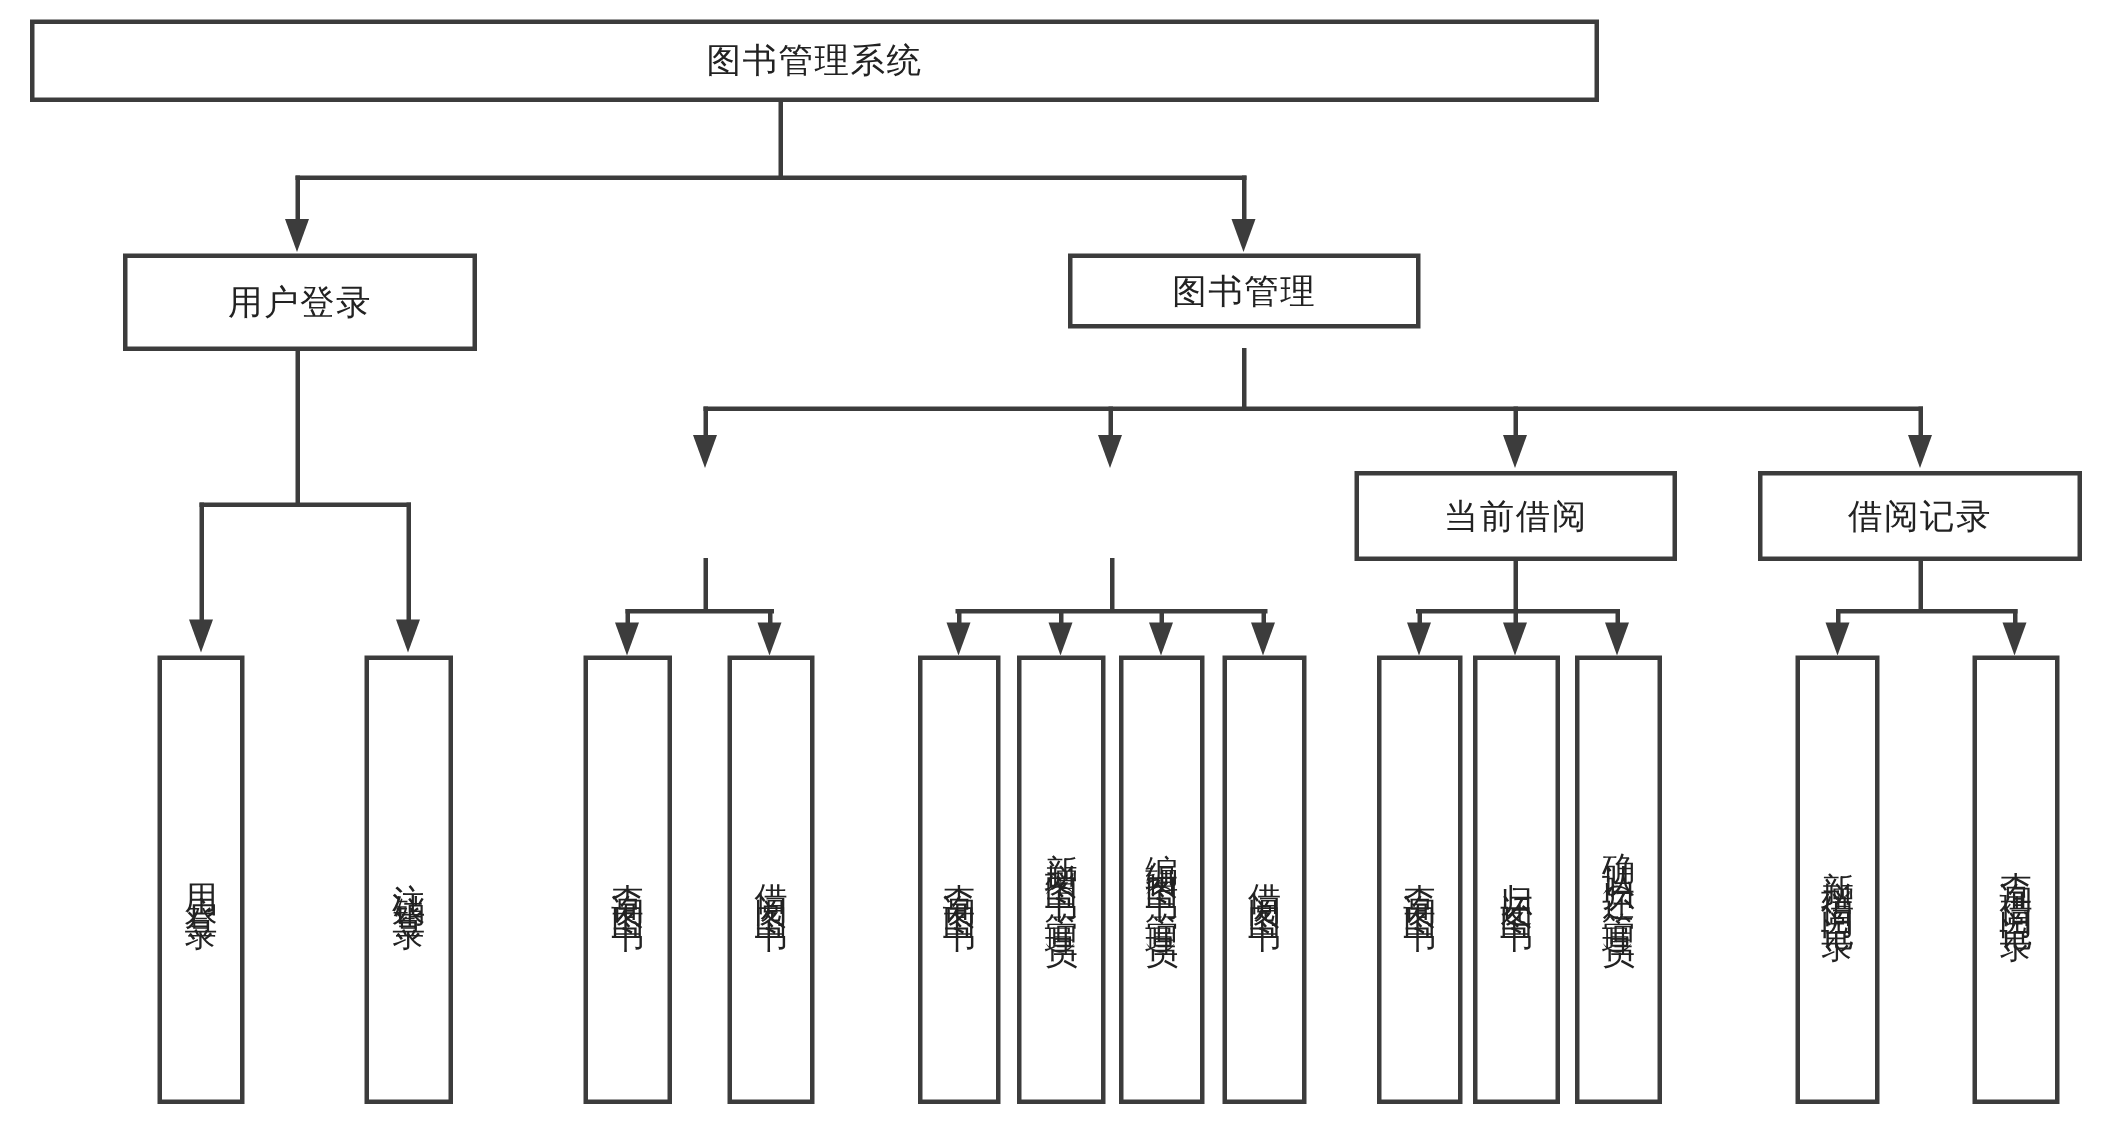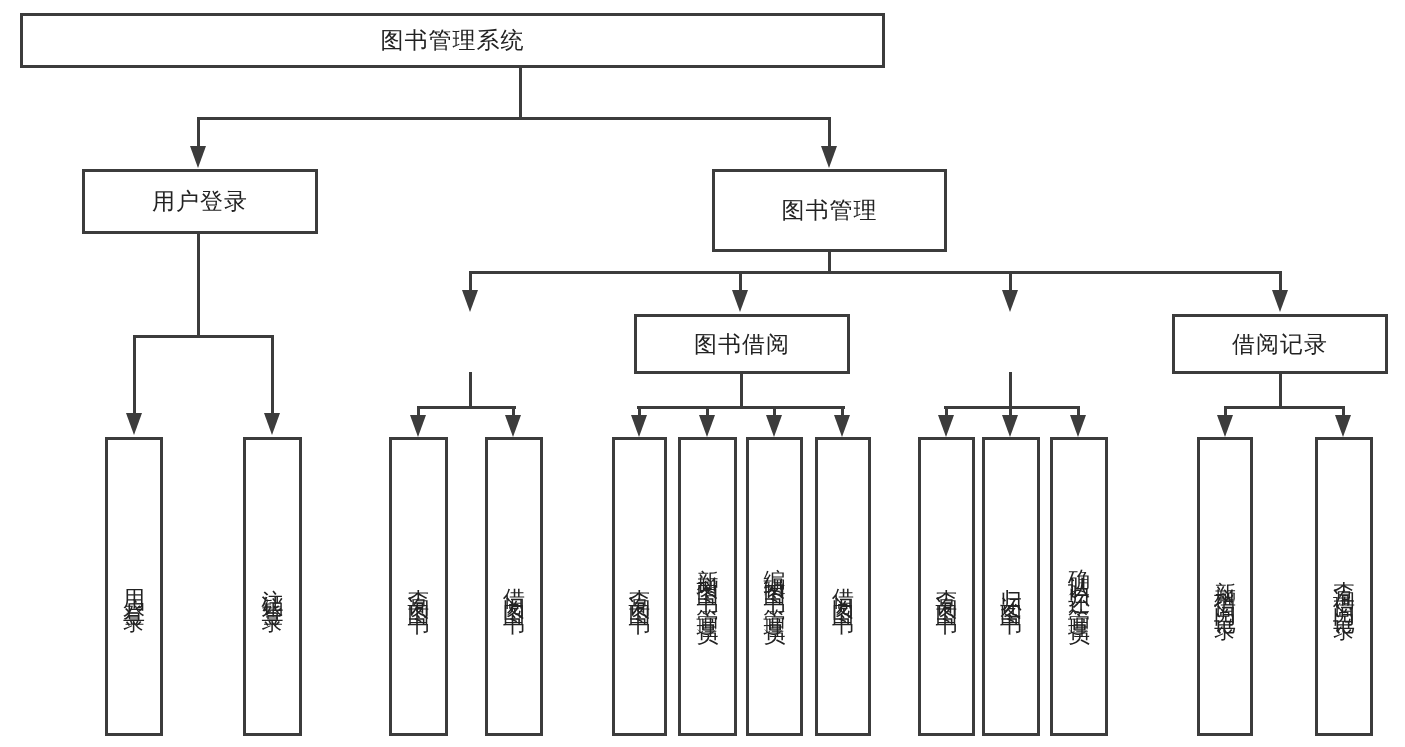--- a/index.html
+++ b/index.html
@@ -51,26 +51,26 @@
     letter-spacing:1px;
     z-index:10;
     text-shadow:0 0 2px #ffffff;
   }
 </style>
 </head>
 <body>
 
 <div class="canvas">
 
-  <div class="node" style="left:20px;top:13px;width:865px;height:55px;">图书管理系统</div>
+  <div class="node" style="left:20px;top:13px;width:1046px;height:55px;">图书管理系统</div>
 
   <div class="node" style="left:82px;top:169px;width:236px;height:65px;">用户登录</div>
-  <div class="node" style="left:712px;top:169px;width:235px;height:83px;text-align:right;">图书管理</div>
+  <div class="node" style="left:712px;top:169px;width:235px;height:50px;text-align:right;">图书管理</div>
 
-  <div class="node" style="left:634px;top:314px;width:216px;height:60px;">图书借阅</div>
+  <div class="node" style="left:903px;top:314px;width:215px;height:60px;">当前借阅</div>
   <div class="node" style="left:1172px;top:314px;width:216px;height:60px;">借阅记录</div>
 
   <div class="node leaf" style="left:105px;top:437px;width:58px;height:299px;">
     <span>用户登录</span>
     </div>
   <div class="node leaf" style="left:243px;top:437px;width:59px;height:299px;">
     <span>注销登录</span>
     </div>
 
   <div class="node leaf" style="left:389px;top:437px;width:59px;height:299px;">

